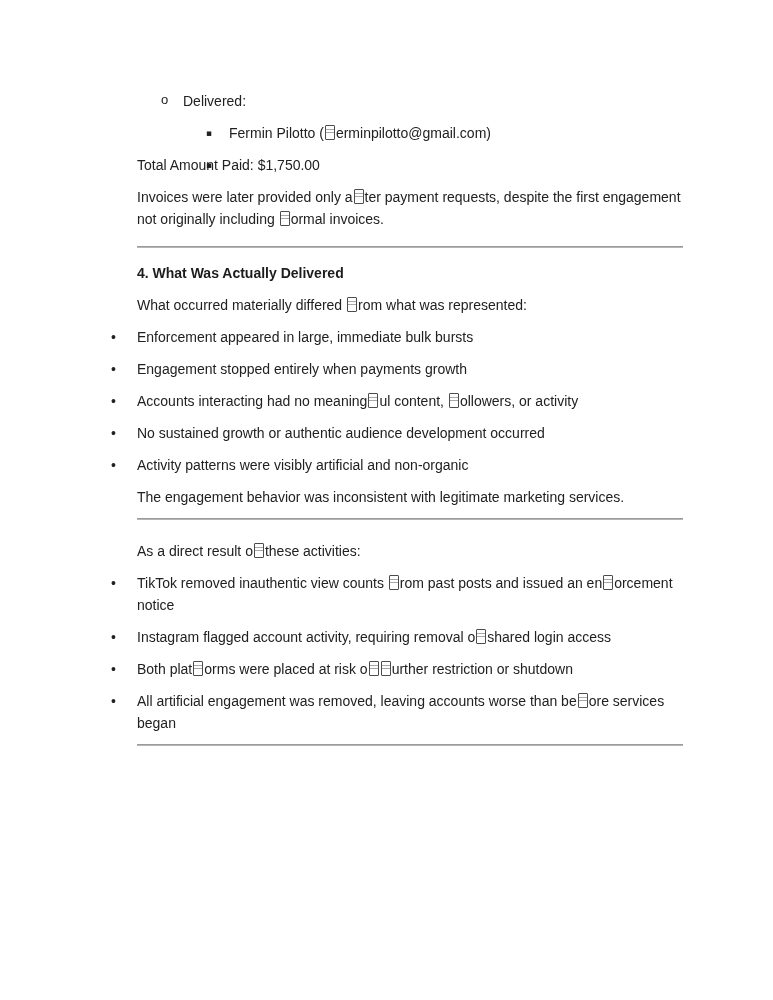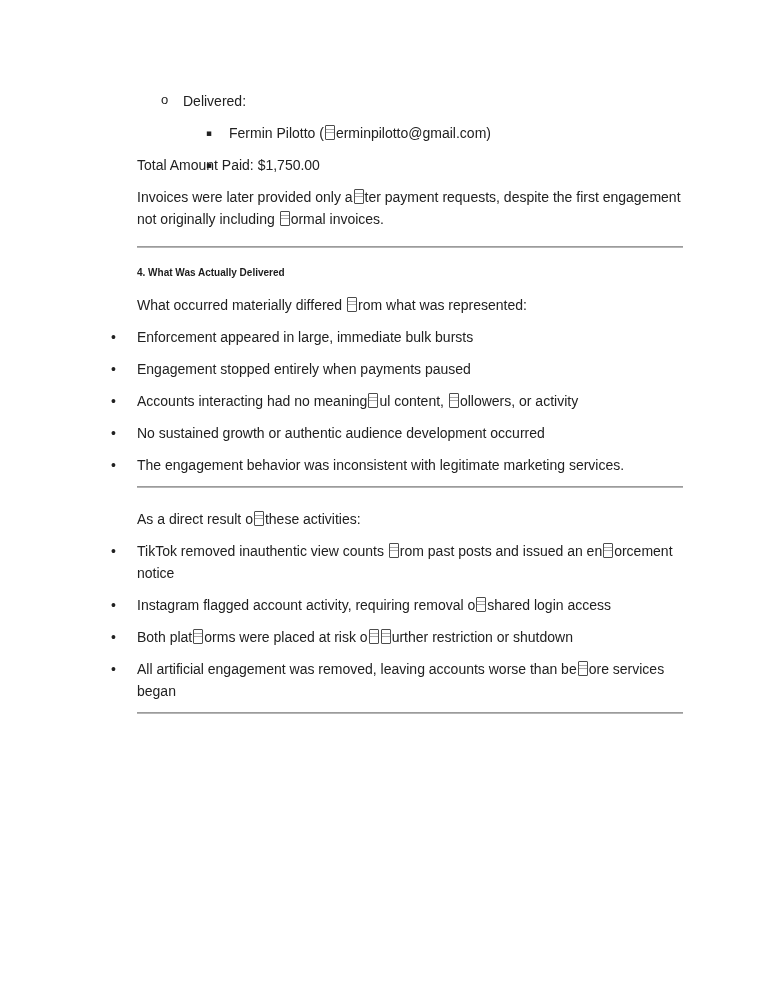--- a/index.html
+++ b/index.html
@@ -14,21 +14,21 @@
     position: relative;
     -webkit-font-smoothing: antialiased;
   }
   .doc {
     position: absolute;
     left: 137px; top: 90px;
     width: 546px;
   }
   p { margin: 8px 0 10px 0; }
   h3 {
-    font-size: 10px; line-height: 22px;
+    font-size: 14px; line-height: 22px;
     font-weight: bold; color: #1c1c1c;
     margin: 0 0 10px 0;
   }
   .li { position: relative; margin: 0 0 10px 0; }
   .li-l1 { padding-left: 0; }
   .li-l1 > .marker { position: absolute; left: -26px; top: 0; }
   .li-l2 { padding-left: 46px; }
   .li-l2 > .marker { position: absolute; left: 24px; top: -1px; font-size: 13px; }
   .li-l3 { padding-left: 92px; }
   .li-l3 > .marker {
@@ -87,32 +87,33 @@
   <h3>4. What Was Actually Delivered</h3>
 
   <p>What occurred materially differed <span class="tofu"></span>rom what was represented:</p>
 
   <div class="li li-l1">
     <span class="marker">•</span>
     <span>Enforcement appeared in large, immediate bulk bursts</span>
   </div>
   <div class="li li-l1">
     <span class="marker">•</span>
-    <span>Engagement stopped entirely when payments paused</span>
+    <span>Engagement stopped entirely when payments growth</span>
   </div>
   <div class="li li-l1">
     <span class="marker">•</span>
     <span>Accounts interacting had no meaning<span class="tofu"></span>ul content, <span class="tofu"></span>ollowers, or activity</span>
   </div>
   <div class="li li-l1">
     <span class="marker">•</span>
     <span>No sustained growth or authentic audience development occurred</span>
   </div>
   <div class="li li-l1">
     <span class="marker">•</span>
+    <span>Activity patterns were visibly artificial and non-organic</span>
   </div>
 
   <p>The engagement behavior was inconsistent with legitimate marketing services.</p>
 
   <hr class="rule tight">
 
 
   <p>As a direct result o<span class="tofu"></span>these activities:</p>
 
   <div class="li li-l1">

